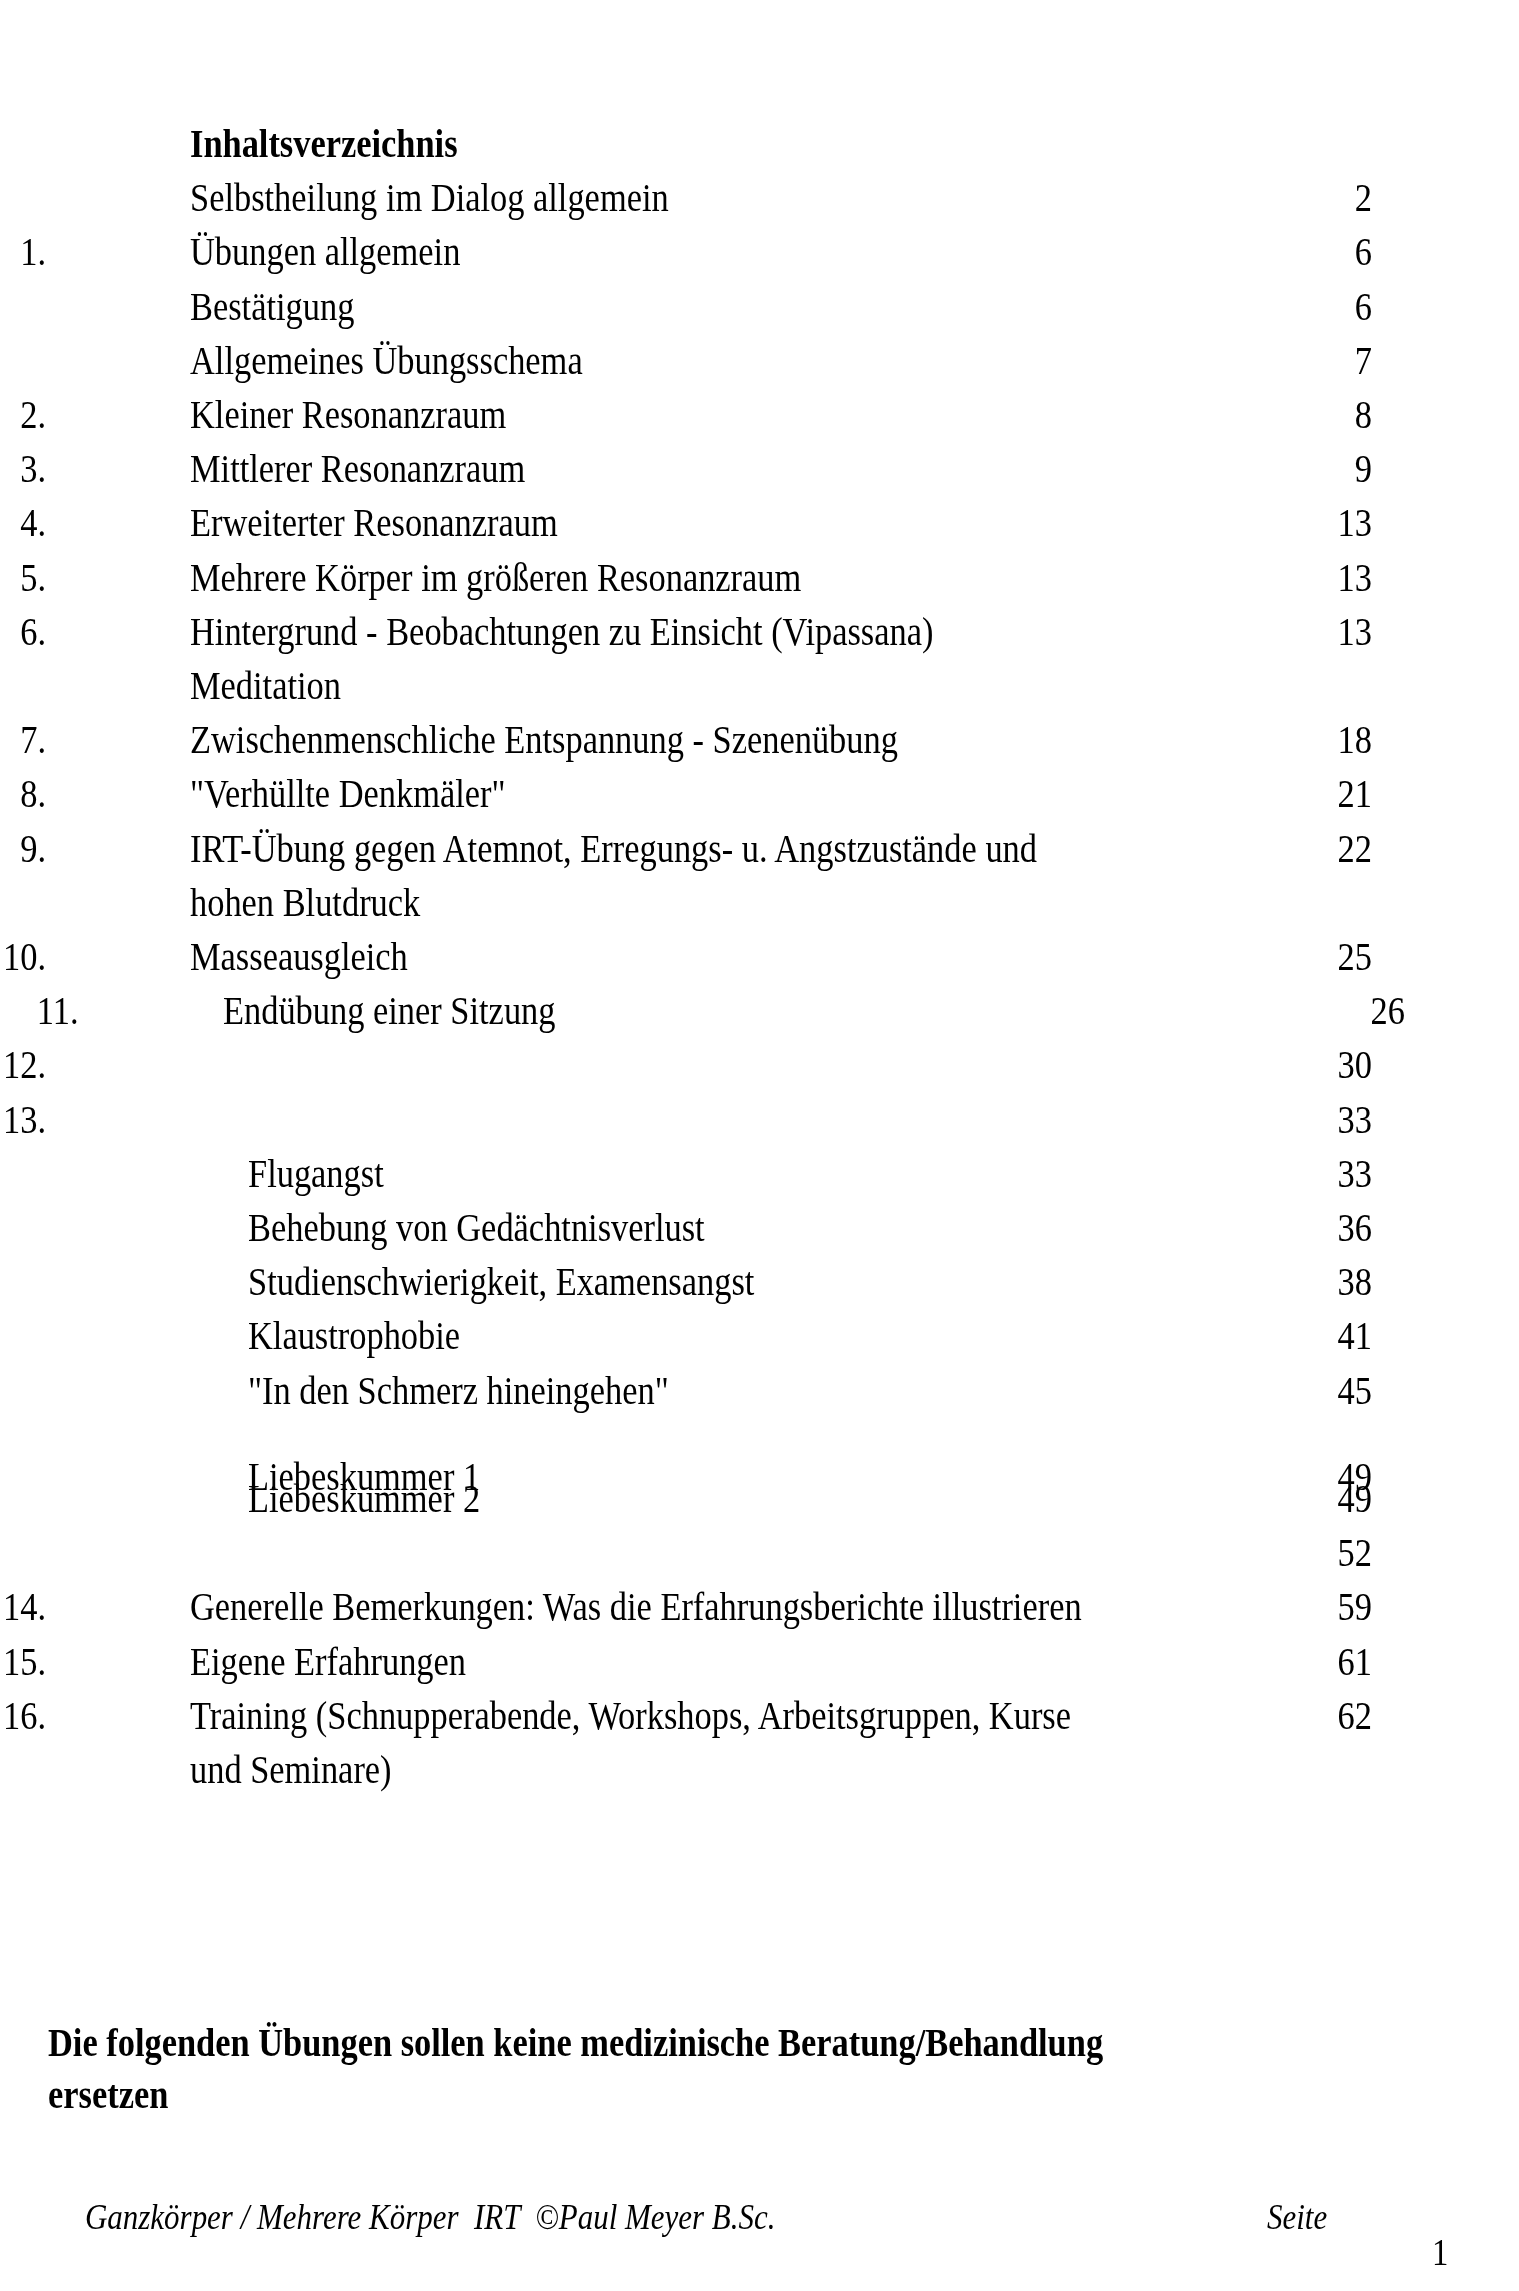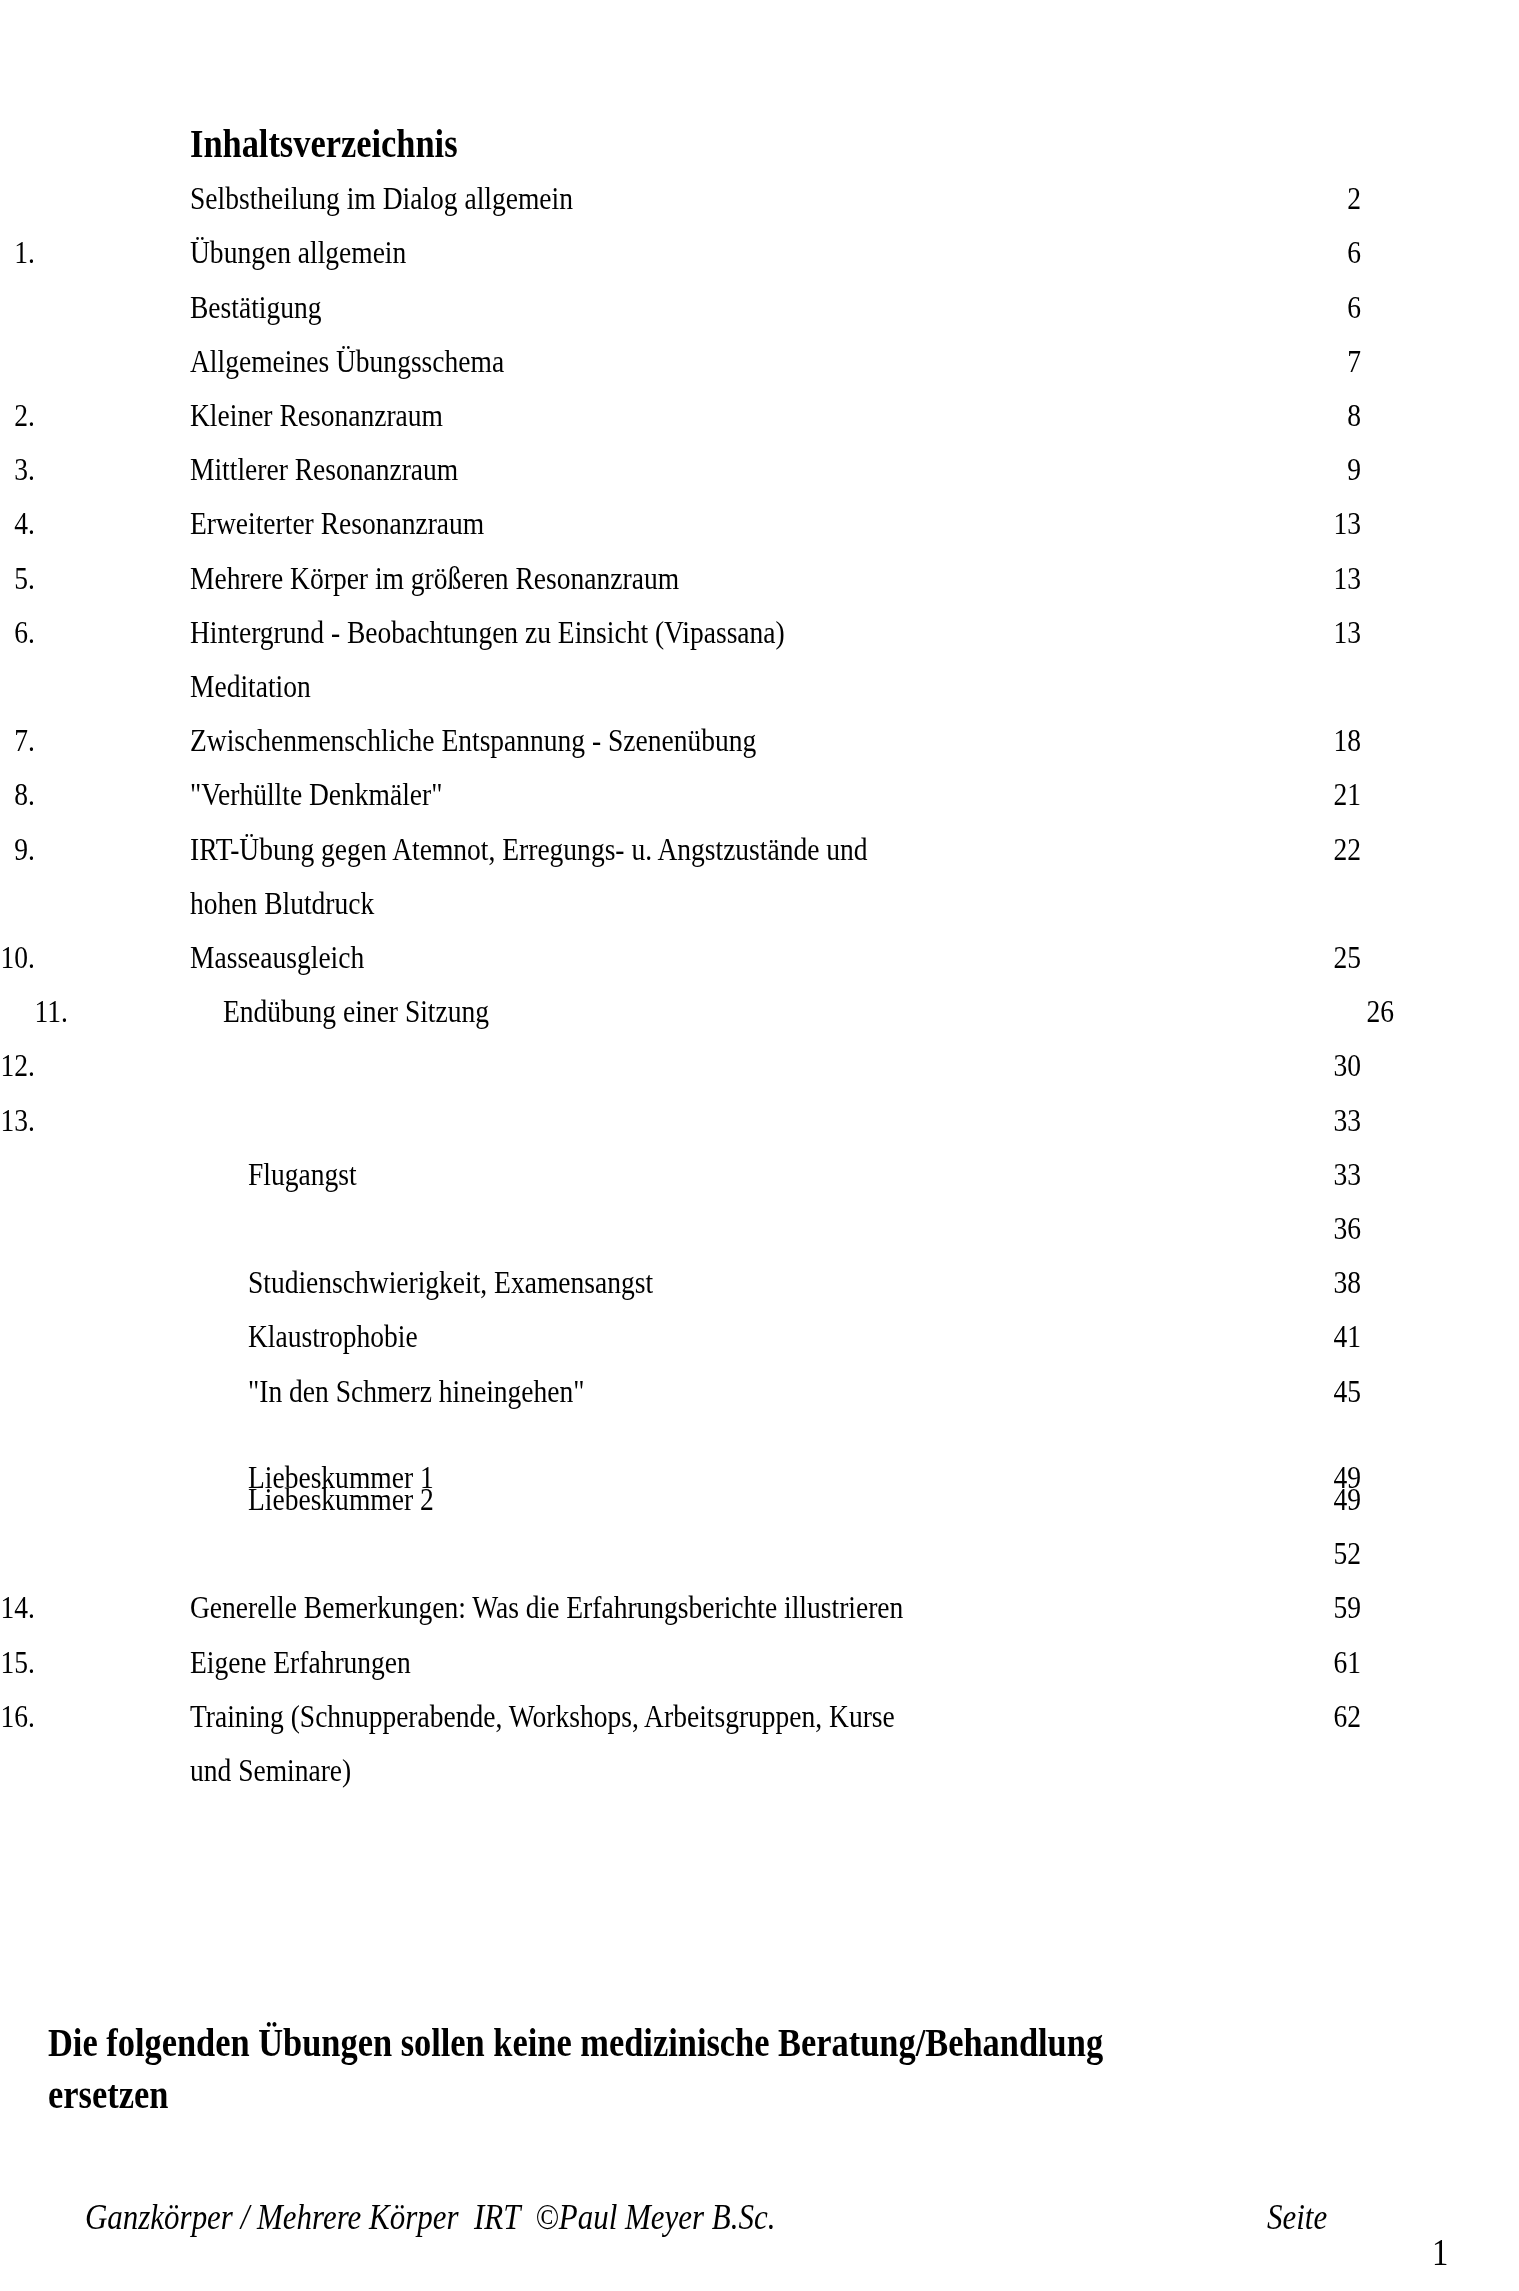--- a/index.html
+++ b/index.html
@@ -11,21 +11,21 @@
     .toc {
       position: absolute; left: 0; top: 117px; width: 1519px;
     }
     .toc-heading {
       position: absolute; left: 190px; top: 0;
       font-size: 40px; font-weight: bold; line-height: 54px;
       transform: scaleX(0.86); transform-origin: left center; white-space: nowrap;
     }
     .toc-row {
       position: absolute; left: 0; width: 1399px; height: 54px;
-      font-size: 32px; line-height: 54px;
+      font-size: 40px; line-height: 54px; padding-left: 11px;
     }
     .toc-num {
       position: absolute; right: 1364px; top: 0; text-align: right; white-space: nowrap;
       transform: scaleX(0.86); transform-origin: right center;
     }
     .toc-title {
       position: absolute; left: 190px; top: 0; width: 1220px; white-space: normal;
       transform-origin: left top;
     }
     .toc-title span { display: inline-block; transform: scaleX(0.86); transform-origin: left center; white-space: nowrap; }
@@ -138,20 +138,21 @@
         <span class="toc-num">13.</span>
         <span class="toc-page">33</span>
       </div>
       <div class="toc-row sub" style="top: 1029.8px;">
         <span class="toc-num"></span>
         <div class="toc-title"><span>Flugangst</span></div>
         <span class="toc-page">33</span>
       </div>
       <div class="toc-row sub" style="top: 1084px;">
         <span class="toc-num"></span>
+        <div class="toc-title"><span>Behebung von Gedächtnisverlust</span></div>
         <span class="toc-page">36</span>
       </div>
       <div class="toc-row sub" style="top: 1138.2px;">
         <span class="toc-num"></span>
         <div class="toc-title"><span>Studienschwierigkeit, Examensangst</span></div>
         <span class="toc-page">38</span>
       </div>
       <div class="toc-row sub" style="top: 1192.4px;">
         <span class="toc-num"></span>
         <div class="toc-title"><span>Klaustrophobie</span></div>

